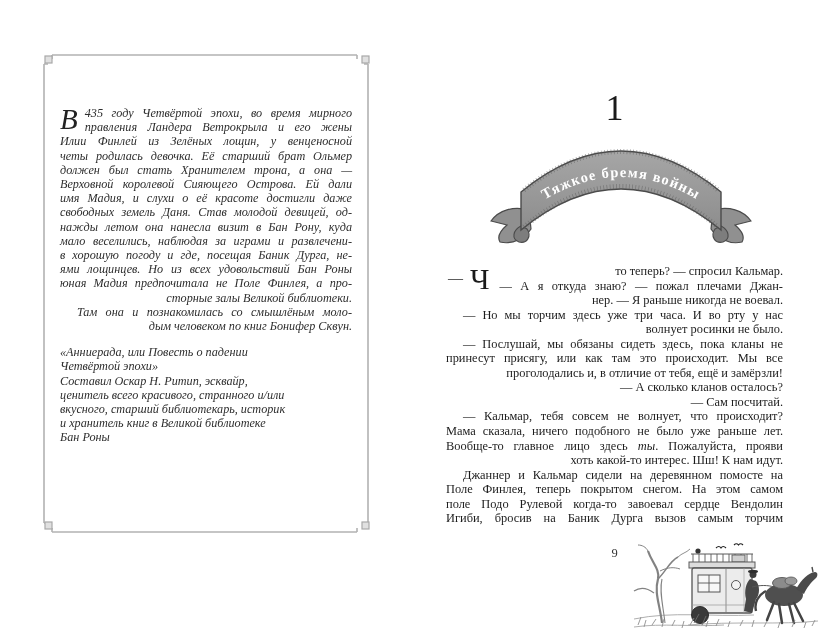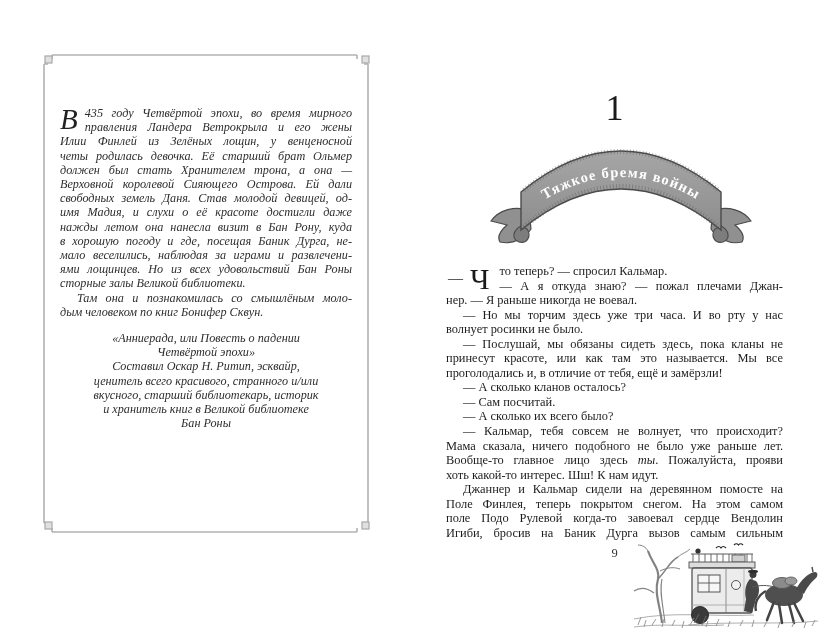--- a/index.html
+++ b/index.html
@@ -3,25 +3,25 @@
 <meta charset="utf-8">
 <style>
   html,body{margin:0;padding:0;background:#ffffff;}
   .canvas{position:relative;width:820px;height:629px;background:#ffffff;overflow:hidden;
           font-family:"Liberation Serif","DejaVu Serif",serif;color:#1f1f1f;}
   
   .frame-svg{position:absolute;left:38px;top:45px;width:338px;height:495px;}
   .lp-text{position:absolute;left:60px;top:106px;width:292px;
            font-style:italic;font-size:12.2px;line-height:14.2px;color:#2e2e2e;}
   .dc{float:left;font-size:29px;line-height:25px;height:27px;padding:1px 7px 0 0;font-style:italic;color:#222;}
-  .line{text-align:left;}
+  .line{text-align:right;}
   .line.just{text-align:justify;text-align-last:justify;}
   .line.ind{text-indent:17px;}
   .att{margin-top:12px;}
-  .att .line{text-align:center;}
+  .att .line{text-align:left;}
   
   .chapter-number{position:absolute;left:446px;top:88px;width:337px;text-align:center;
                   font-size:36px;line-height:40px;color:#1a1a1a;}
   .ribbon{position:absolute;left:487px;top:136px;width:268px;height:110px;}
   .rp-text{position:absolute;left:446px;top:264px;width:337px;
            font-size:12.4px;line-height:14.55px;color:#1c1c1c;}
   .rp-text i{}
   .dc-wrap{float:left;height:28px;display:flex;align-items:center;padding-right:10px;}
   .dc-dash{font-size:15px;padding:0 7px 0 2px;}
   .dc-big{font-size:30px;line-height:25px;color:#1a1a1a;}
@@ -58,26 +58,27 @@
     <div class="lp-text">
       <div>
         <span class="dc">В</span>
         <div>
             <div class="line just"><span>435 году Четвёртой эпохи, во время мирного</span></div>
             <div class="line just"><span>правления Ландера Ветрокрыла и его жены</span></div>
             <div class="line just"><span>Илии Финлей из Зелёных лощин, у венценосной</span></div>
             <div class="line just"><span>четы родилась девочка. Её старший брат Ольмер</span></div>
             <div class="line just"><span>должен был стать Хранителем трона, а она —</span></div>
             <div class="line just"><span>Верховной королевой Сияющего Острова. Ей дали</span></div>
+            <div class="line just"><span>имя Мадия, и слухи о её красоте достигли даже</span></div>
             <div class="line just"><span>свободных земель Даня. Став молодой девицей, од-</span></div>
-            <div class="line just"><span>имя Мадия, и слухи о её красоте достигли даже</span></div>
             <div class="line just"><span>нажды летом она нанесла визит в Бан Рону, куда</span></div>
+            <div class="line just"><span>мало веселились, наблюдая за играми и развлечени-</span></div>
             <div class="line just"><span>в хорошую погоду и где, посещая Баник Дурга, не-</span></div>
-            <div class="line just"><span>мало веселились, наблюдая за играми и развлечени-</span></div>
             <div class="line just"><span>ями лощинцев. Но из всех удовольствий Бан Роны</span></div>
+            <div class="line just"><span>юная Мадия предпочитала не Поле Финлея, а про-</span></div>
             <div class="line"><span>сторные залы Великой библиотеки.</span></div>
           </div>
       </div>
       <div>
           <div class="line just ind"><span>Там она и познакомилась со смышлёным моло-</span></div>
           <div class="line"><span>дым человеком по книг Бонифер Сквун.</span></div>
         </div>
       <div class="att">
           <div class="line"><span>«Анниерада, или Повесть о падении</span></div>
           <div class="line"><span>Четвёртой эпохи»</span></div>
@@ -129,33 +130,32 @@
         <span class="dc-dash">—</span>
         <span class="dc-big">Ч</span>
       </span>
       <div>
           <div class="line"><span>то теперь? — спросил Кальмар.</span></div>
           <div class="line just"><span>— А я откуда знаю? — пожал плечами Джан-</span></div>
           <div class="line"><span>нер. — Я раньше никогда не воевал.</span></div>
           <div class="line just ind"><span>— Но мы торчим здесь уже три часа. И во рту у нас</span></div>
           <div class="line"><span>волнует росинки не было.</span></div>
           <div class="line just ind"><span>— Послушай, мы обязаны сидеть здесь, пока кланы не</span></div>
-          <div class="line just"><span>принесут красоте, или как там это называется. Мы все</span></div>
+          <div class="line just"><span>принесут присягу, или как там это происходит. Мы все</span></div>
           <div class="line"><span>проголодались и, в отличие от тебя, ещё и замёрзли!</span></div>
           <div class="line ind"><span>— А сколько кланов осталось?</span></div>
           <div class="line ind"><span>— Сам посчитай.</span></div>
-          <div class="line ind"><span>— А сколько их всего было?</span></div>
           <div class="line just ind"><span>— Кальмар, тебя совсем не волнует, что происходит?</span></div>
           <div class="line just"><span>Мама сказала, ничего подобного не было уже раньше лет.</span></div>
           <div class="line just"><span>Вообще-то главное лицо здесь </span><i>ты</i><span>. Пожалуйста, прояви</span></div>
           <div class="line"><span>хоть какой-то интерес. Шш! К нам идут.</span></div>
           <div class="line just ind"><span>Джаннер и Кальмар сидели на деревянном помосте на</span></div>
           <div class="line just"><span>Поле Финлея, теперь покрытом снегом. На этом самом</span></div>
           <div class="line just"><span>поле Подо Рулевой когда-то завоевал сердце Вендолин</span></div>
-          <div class="line just"><span>Игиби, бросив на Баник Дурга вызов самым сильным</span></div>
+          <div class="line just"><span>Игиби, бросив на Баник Дурга вызов самым торчим</span></div>
         </div>
     </div>
 
     <div class="page-number">9</div>
 
     <div class="illo">
       <svg width="188" height="88" viewBox="0 0 188 88">
 
         <g stroke="#9a9a9a" stroke-width="0.8" fill="none">
           <path d="M2,78 C40,70 80,76 122,74"></path>

